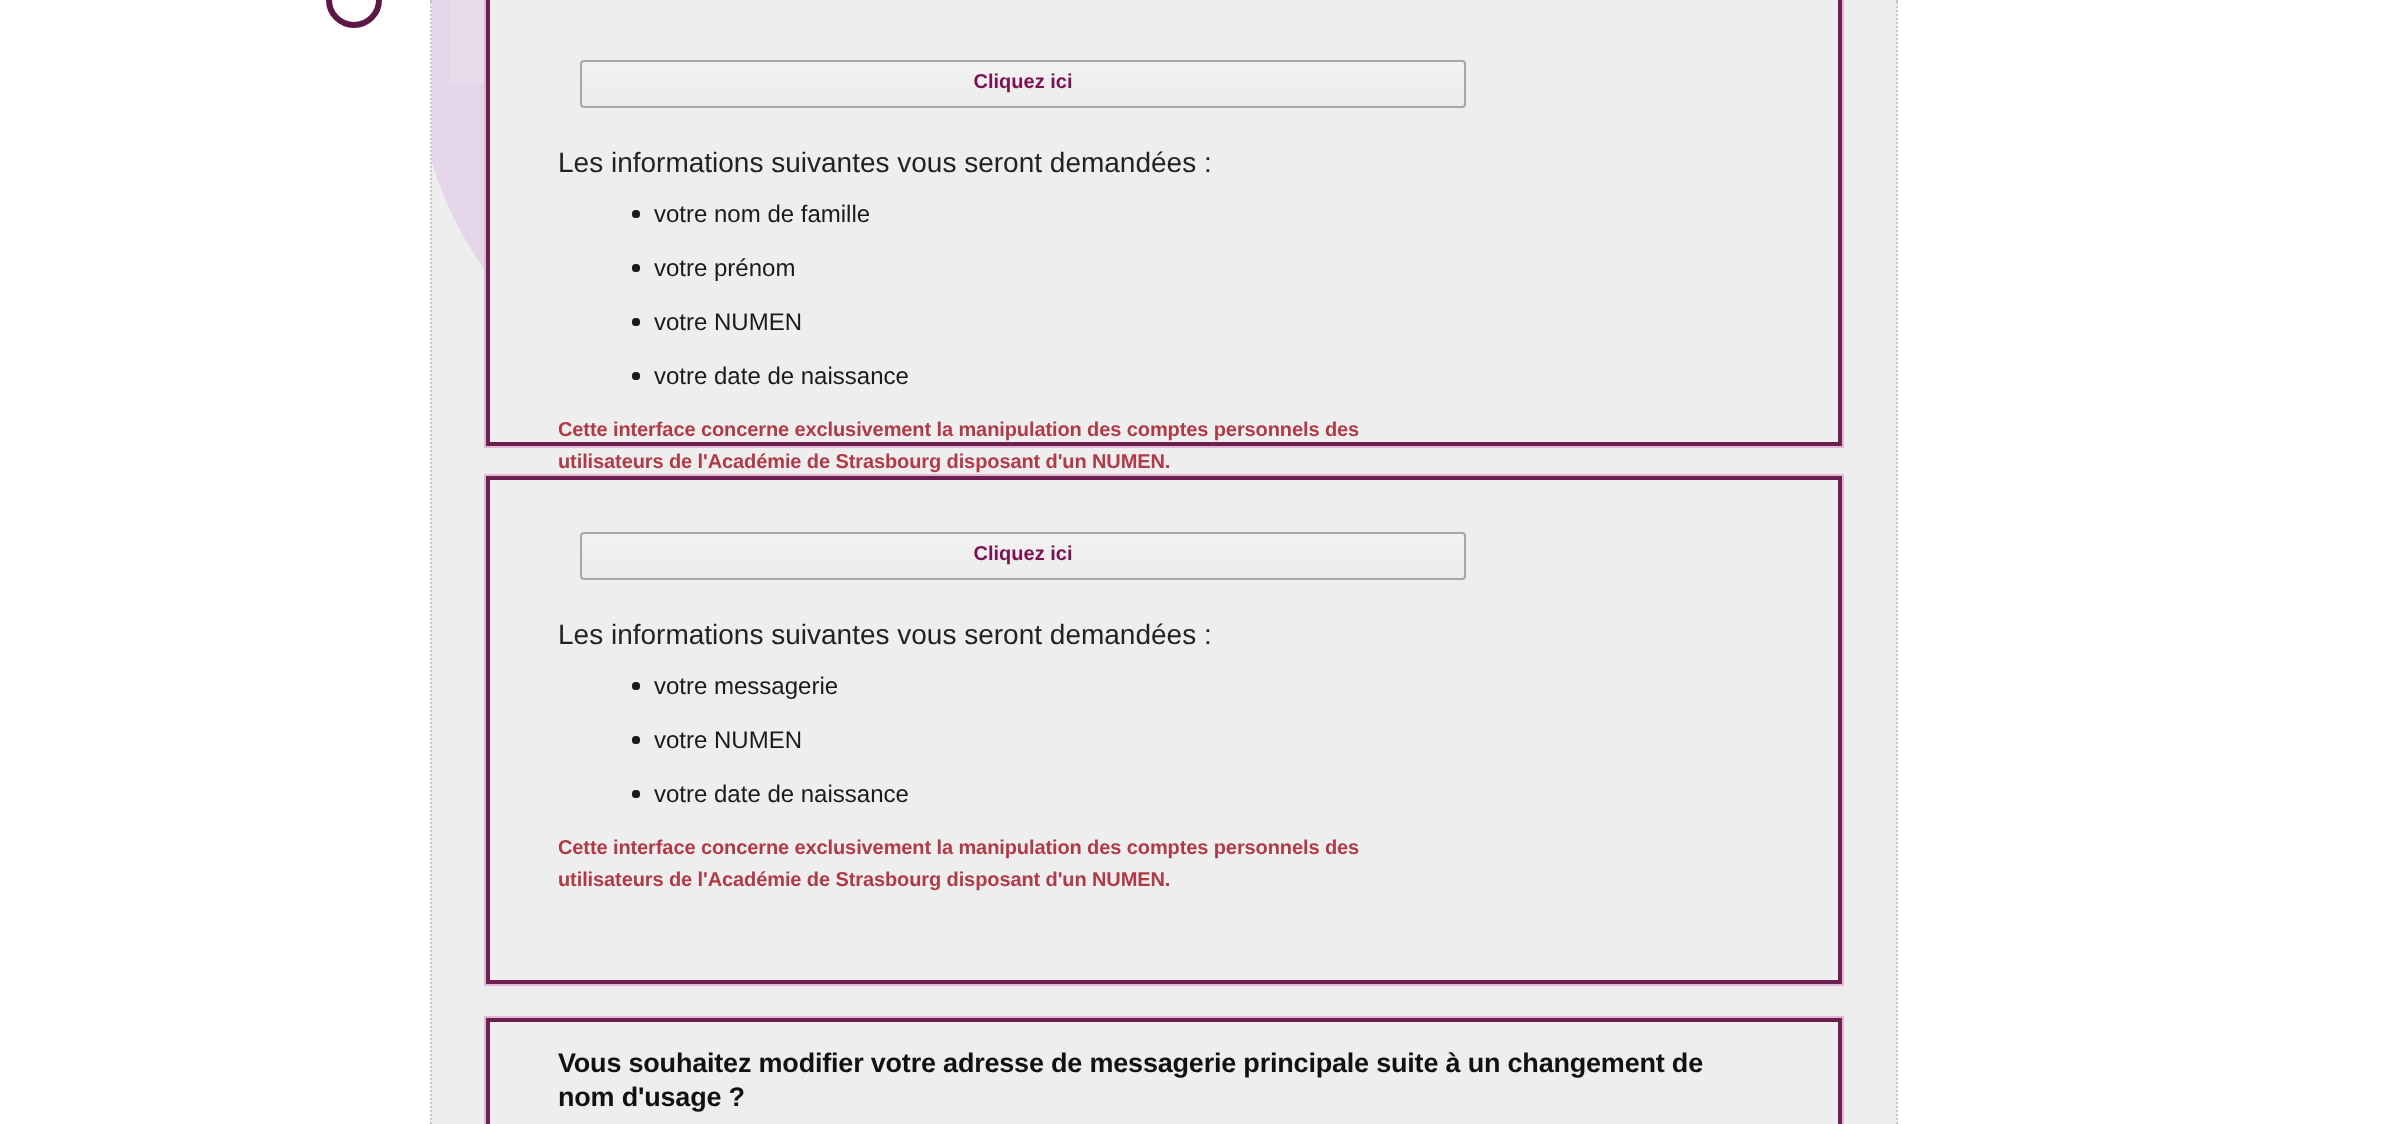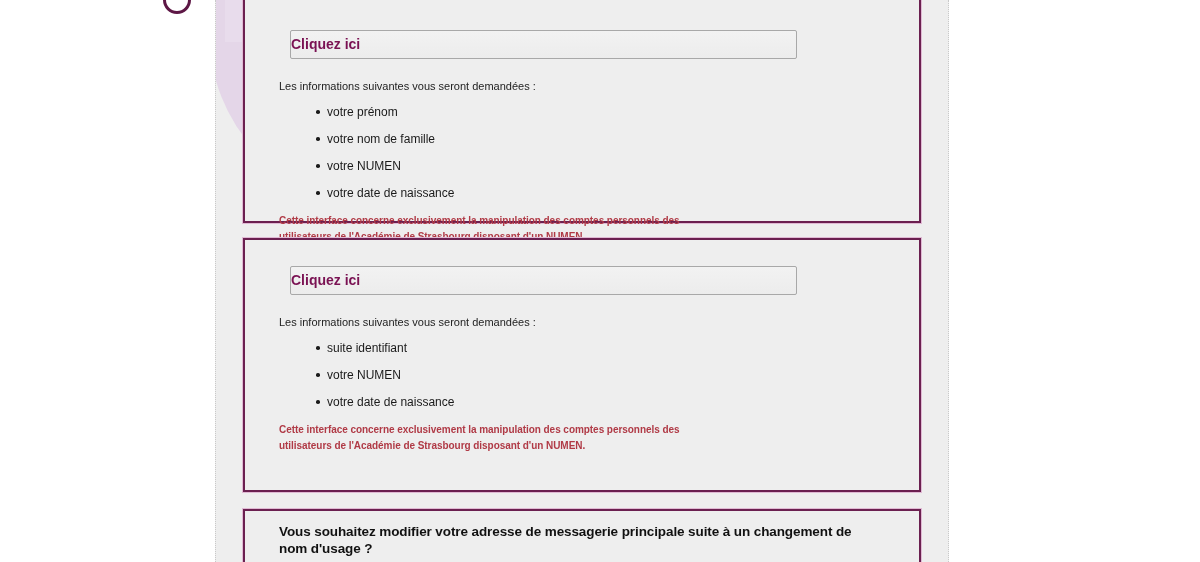--- a/index.html
+++ b/index.html
@@ -80,36 +80,37 @@
     font-weight: bold;
     color: #111111;
     line-height: 17px;
     margin: 0 0 0 0;
     letter-spacing: -0.1px;
   }
 
   
   .click-button {
     display: block;
-    width: 507px;
+    width: 443px;
     margin: 14px 0 0 11px;
     padding: 5px 0 6px 0;
-    font-size: 14px;
+    text-align: center;
+    font-size: 10px;
     font-weight: bold;
     color: #7a1253;
     background: linear-gradient(to bottom, #f2f2f2 0%, #ececec 100%);
     border: 1px solid #a8a8a8;
     border-radius: 2px;
     box-sizing: border-box;
     cursor: pointer;
     font-family: "Liberation Sans", sans-serif;
   }
 
   .intro-line {
-    font-size: 11px;
+    font-size: 14px;
     color: #222222;
     margin: 20px 0 0 0;
     line-height: 15px;
   }
 
   ul.req-list {
     margin: 11px 0 0 0;
     padding: 0 0 0 48px;
     list-style: none;
   }
@@ -164,38 +165,38 @@
       <path d="M 300 140 L 340 140 L 320 196 Z" fill="#ece3ee"></path>
     </g>
   </svg>
 
   <section class="panel" id="panel-1">
     <div class="panel-inner">
       <div style="height:40px"></div>
       <div class="click-button">Cliquez ici</div>
       <p class="intro-line">Les informations suivantes vous seront demandées :</p>
       <ul class="req-list">
+        <li>votre nom de famille</li>
         <li>votre prénom</li>
-        <li>votre nom de famille</li>
         <li>votre NUMEN</li>
         <li>votre date de naissance</li>
       </ul>
       <p class="notice">
         <span>Cette interface concerne exclusivement la manipulation des comptes personnels des</span><br>
         <span>utilisateurs de l'Académie de Strasbourg disposant d'un NUMEN.</span>
       </p>
     </div>
   </section>
 
   <section class="panel" id="panel-2">
     <div class="panel-inner">
       <div class="click-button">Cliquez ici</div>
       <p class="intro-line">Les informations suivantes vous seront demandées :</p>
       <ul class="req-list">
-        <li>suite identifiant</li>
+        <li>votre messagerie</li>
         <li>votre NUMEN</li>
         <li>votre date de naissance</li>
       </ul>
       <p class="notice">
         <span>Cette interface concerne exclusivement la manipulation des comptes personnels des</span><br>
         <span>utilisateurs de l'Académie de Strasbourg disposant d'un NUMEN.</span>
       </p>
     </div>
   </section>
 

